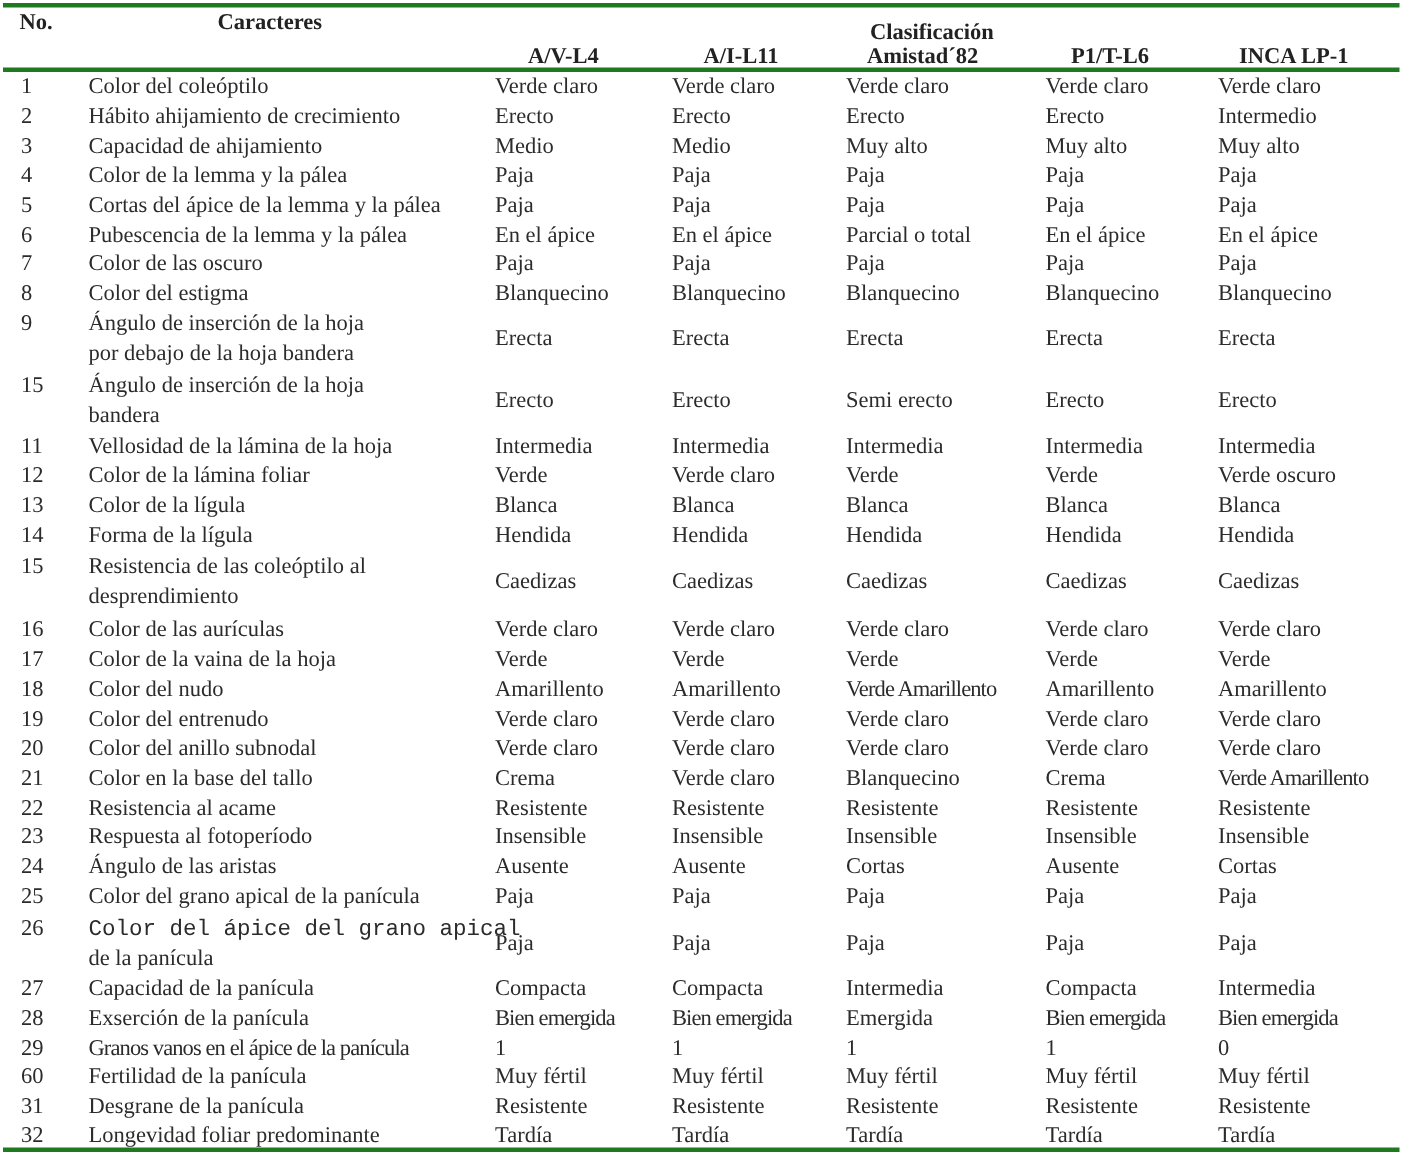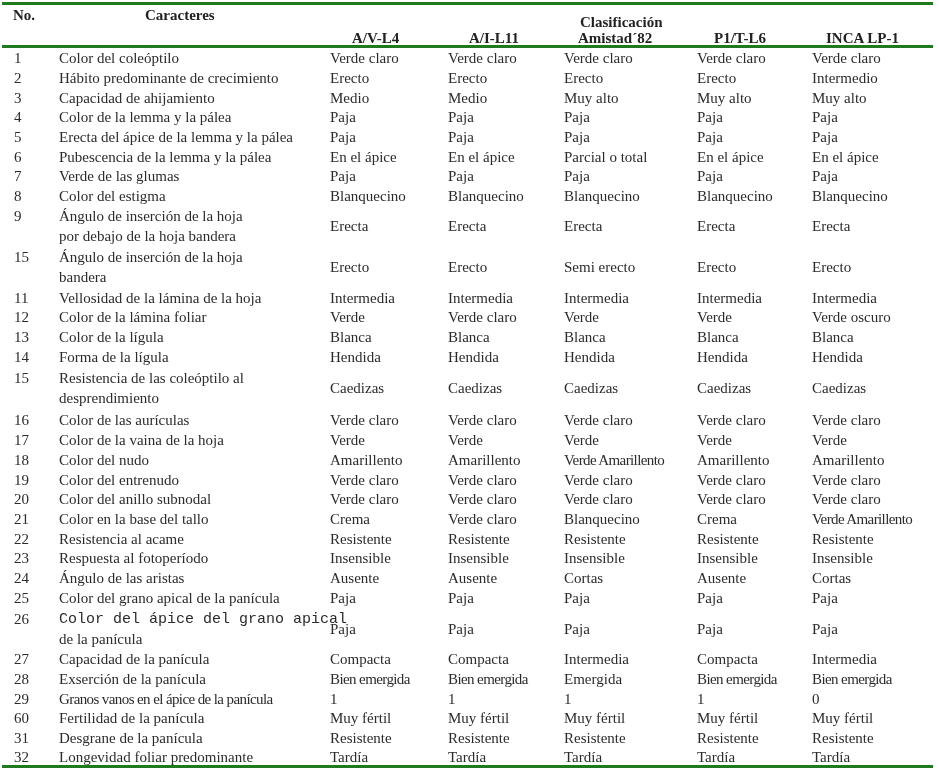--- a/index.html
+++ b/index.html
@@ -65,21 +65,21 @@
         <div class="cell" style="left: 14px; top: 0px;">1</div>
         <div class="cell" style="left: 59px; top: 0px;">Color del coleóptilo</div>
         <div class="cell" style="left: 330px; top: 0px;">Verde claro</div>
         <div class="cell" style="left: 448px; top: 0px;">Verde claro</div>
         <div class="cell" style="left: 564px; top: 0px;">Verde claro</div>
         <div class="cell" style="left: 697px; top: 0px;">Verde claro</div>
         <div class="cell" style="left: 812px; top: 0px;">Verde claro</div>
       </div>
       <div class="row" style="top: 69px;">
         <div class="cell" style="left: 14px; top: 0px;">2</div>
-        <div class="cell" style="left: 59px; top: 0px;">Hábito predominante de crecimiento</div>
+        <div class="cell" style="left: 59px; top: 0px;">Hábito ahijamiento de crecimiento</div>
         <div class="cell" style="left: 330px; top: 0px;">Erecto</div>
         <div class="cell" style="left: 448px; top: 0px;">Erecto</div>
         <div class="cell" style="left: 564px; top: 0px;">Erecto</div>
         <div class="cell" style="left: 697px; top: 0px;">Erecto</div>
         <div class="cell" style="left: 812px; top: 0px;">Intermedio</div>
       </div>
       <div class="row" style="top: 89px;">
         <div class="cell" style="left: 14px; top: 0px;">3</div>
         <div class="cell" style="left: 59px; top: 0px;">Capacidad de ahijamiento</div>
         <div class="cell" style="left: 330px; top: 0px;">Medio</div>
@@ -92,39 +92,39 @@
         <div class="cell" style="left: 14px; top: 0px;">4</div>
         <div class="cell" style="left: 59px; top: 0px;">Color de la lemma y la pálea</div>
         <div class="cell" style="left: 330px; top: 0px;">Paja</div>
         <div class="cell" style="left: 448px; top: 0px;">Paja</div>
         <div class="cell" style="left: 564px; top: 0px;">Paja</div>
         <div class="cell" style="left: 697px; top: 0px;">Paja</div>
         <div class="cell" style="left: 812px; top: 0px;">Paja</div>
       </div>
       <div class="row" style="top: 128px;">
         <div class="cell" style="left: 14px; top: 0px;">5</div>
-        <div class="cell" style="left: 59px; top: 0px;">Erecta del ápice de la lemma y la pálea</div>
+        <div class="cell" style="left: 59px; top: 0px;">Cortas del ápice de la lemma y la pálea</div>
         <div class="cell" style="left: 330px; top: 0px;">Paja</div>
         <div class="cell" style="left: 448px; top: 0px;">Paja</div>
         <div class="cell" style="left: 564px; top: 0px;">Paja</div>
         <div class="cell" style="left: 697px; top: 0px;">Paja</div>
         <div class="cell" style="left: 812px; top: 0px;">Paja</div>
       </div>
       <div class="row" style="top: 148px;">
         <div class="cell" style="left: 14px; top: 0px;">6</div>
         <div class="cell" style="left: 59px; top: 0px;">Pubescencia de la lemma y la pálea</div>
         <div class="cell" style="left: 330px; top: 0px;">En el ápice</div>
         <div class="cell" style="left: 448px; top: 0px;">En el ápice</div>
         <div class="cell" style="left: 564px; top: 0px;">Parcial o total</div>
         <div class="cell" style="left: 697px; top: 0px;">En el ápice</div>
         <div class="cell" style="left: 812px; top: 0px;">En el ápice</div>
       </div>
       <div class="row" style="top: 167px;">
         <div class="cell" style="left: 14px; top: 0px;">7</div>
-        <div class="cell" style="left: 59px; top: 0px;">Verde de las glumas</div>
+        <div class="cell" style="left: 59px; top: 0px;">Color de las oscuro</div>
         <div class="cell" style="left: 330px; top: 0px;">Paja</div>
         <div class="cell" style="left: 448px; top: 0px;">Paja</div>
         <div class="cell" style="left: 564px; top: 0px;">Paja</div>
         <div class="cell" style="left: 697px; top: 0px;">Paja</div>
         <div class="cell" style="left: 812px; top: 0px;">Paja</div>
       </div>
       <div class="row" style="top: 187px;">
         <div class="cell" style="left: 14px; top: 0px;">8</div>
         <div class="cell" style="left: 59px; top: 0px;">Color del estigma</div>
         <div class="cell" style="left: 330px; top: 0px;">Blanquecino</div>

